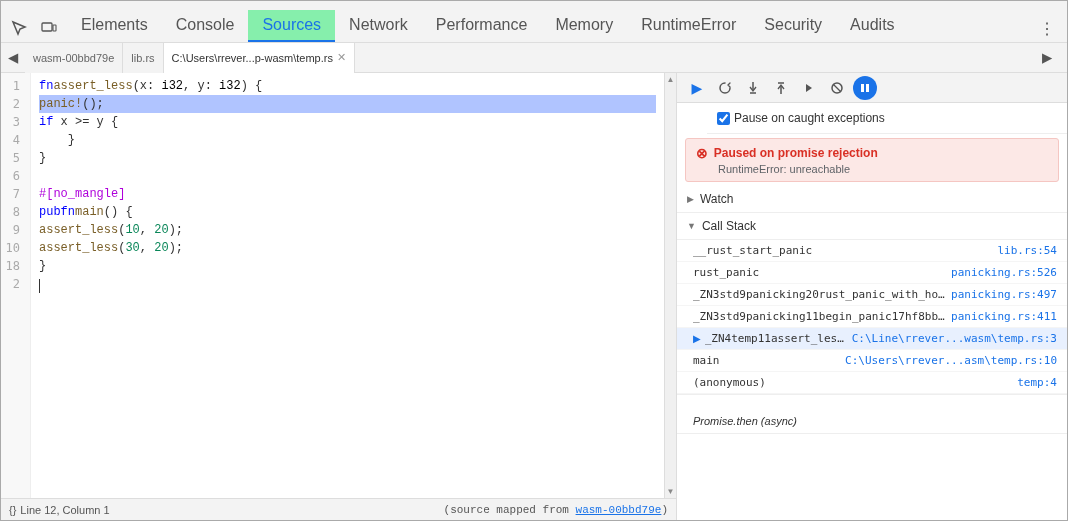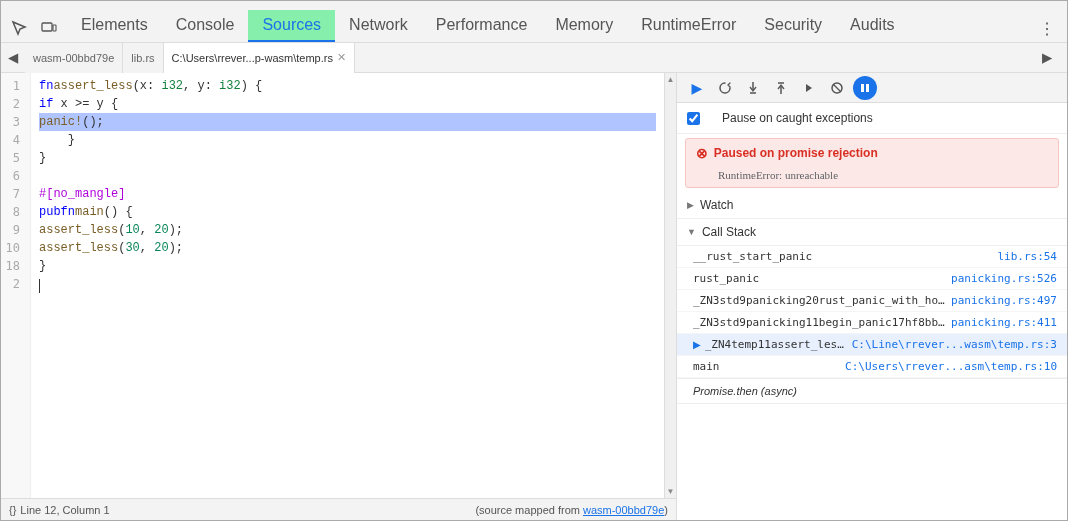--- a/index.html
+++ b/index.html
@@ -48,65 +48,65 @@
     
     .code-panel { flex: 1; display: flex; flex-direction: column; overflow: hidden; border-right: 1px solid #ddd; }
     .code-area { flex: 1; overflow: hidden; background: #fff; display: flex; }
     .line-numbers { background: #f8f8f8; border-right: 1px solid #eee; padding: 0; min-width: 30px; color: #aaa; font-family: 'Consolas', monospace; font-size: 12px; line-height: 18px; text-align: right; padding-right: 6px; padding-top: 4px; user-select: none; }
     .line-num { padding-right: 4px; }
     .code-content { flex: 1; overflow: auto; font-family: 'Consolas', 'Courier New', monospace; font-size: 12px; line-height: 18px; padding: 4px 8px; }
     .code-line { white-space: pre; height: 18px; display: flex; align-items: flex-end; }
     .code-line.highlighted { background: #b0c4ff; }
     .kw { color: #0000ff; }
     .fn-name { color: #795e26; }
-    .type { color: #15803d; }
+    .type { color: #000000; }
     .attr { color: #af00db; }
     .num { color: #098658; }
     .cursor { display: inline-block; width: 1px; height: 14px; background: #333; animation: blink 1s step-end infinite; }
     @keyframes blink { 50% { opacity: 0; } }
 
     
     .scroll-indicator { width: 12px; background: #f0f0f0; display: flex; flex-direction: column; align-items: center; border-left: 1px solid #ddd; }
     .scroll-arrow { font-size: 8px; color: #888; cursor: pointer; padding: 2px; }
 
     
     .status-bar {
       height: 22px; background: #f3f3f3; border-top: 1px solid #ddd;
       display: flex; align-items: center; padding: 0 8px; font-size: 11px; color: #555;
       flex-shrink: 0; gap: 8px;
     }
     .status-left { display: flex; align-items: center; gap: 4px; }
     .status-brace { color: #555; cursor: pointer; }
-    .status-right { margin-left: auto; color: #555; }
+    .status-right { margin-left: auto; color: #555; font-family: Liberation Mono, monospace; }
     .source-link { color: #1a73e8; text-decoration: underline; cursor: pointer; }
 
     
     .right-panel { width: 390px; display: flex; flex-direction: column; background: #fff; flex-shrink: 0; }
 
     
     .debugger-toolbar {
       display: flex; align-items: center; background: #f3f3f3;
       border-bottom: 1px solid #ddd; height: 30px; padding: 0 8px; gap: 4px;
     }
     .debug-btn { width: 24px; height: 24px; border: none; background: none; cursor: pointer; display: flex; align-items: center; justify-content: center; border-radius: 3px; color: #555; font-size: 14px; }
     .debug-btn.active { color: #1a73e8; }
     .debug-btn.blue-circle { background: #1a73e8; color: white; border-radius: 50%; }
 
     
     .right-panel-content { flex: 1; overflow-y: auto; font-size: 12px; }
 
     
-    .pause-exceptions { display: flex; align-items: center; gap: 22px; padding: 8px 10px; border-bottom: 1px solid #eee; }
+    .pause-exceptions { display: flex; align-items: center; gap: 4px; padding: 8px 10px; border-bottom: 1px solid #eee; margin-left: 30px; }
     .checkbox { width: 13px; height: 13px; accent-color: #1a73e8; }
     .pause-label { font-size: 12px; color: #333; }
 
     
     .paused-banner { background: #fce8e6; border: 1px solid #f5c6c2; margin: 4px 8px; border-radius: 3px; padding: 6px 10px; }
     .paused-title { display: flex; align-items: center; gap: 6px; font-weight: 600; color: #d93025; font-size: 12px; }
-    .paused-error { color: #5f6368; font-family: Liberation Serif, serif; font-size: 11px; margin-top: 8px; padding-left: 22px; }
+    .paused-error { color: #5f6368; font-family: Liberation Sans, sans-serif; font-size: 11px; margin-top: 2px; padding-left: 22px; }
     .error-circle { color: #d93025; font-size: 14px; }
 
     
     .section-header {
       display: flex; align-items: center; padding: 6px 10px; cursor: pointer;
       border-bottom: 1px solid #eee; font-size: 12px; color: #333; font-weight: 500;
       gap: 6px;
     }
     .triangle { font-size: 9px; color: #777; }
 
@@ -116,21 +116,21 @@
       display: flex; align-items: center; padding: 4px 10px 4px 16px;
       border-bottom: 1px solid #f5f5f5; cursor: pointer; font-size: 11px;
       justify-content: flex-start; gap: 4px;
     }
     .stack-item.active { background: #e8f0fe; }
     .stack-fn { color: #333; flex: 1; overflow: hidden; text-overflow: ellipsis; white-space: nowrap; font-family: 'Consolas', monospace; }
     .stack-loc { color: #1a73e8; font-family: 'Consolas', monospace; white-space: nowrap; font-size: 11px; }
     .active-arrow { color: #1a73e8; font-size: 10px; }
 
     
-    .promise-item { padding: 6px 10px 6px 16px; font-size: 11px; color: #333; border-top: 1px solid #eee; font-style: italic; }
+    .promise-item { padding: 20px 10px 6px 16px; font-size: 11px; color: #333; border-top: 1px solid #eee; font-style: italic; }
 
     
     ::-webkit-scrollbar { width: 8px; height: 8px; }
     ::-webkit-scrollbar-track { background: #f1f1f1; }
     ::-webkit-scrollbar-thumb { background: #c1c1c1; border-radius: 4px; }
   </style>
 </head>
 <body>
 
 <div class="devtools">
@@ -197,22 +197,22 @@
           <div class="line-num">6</div>
           <div class="line-num">7</div>
           <div class="line-num">8</div>
           <div class="line-num">9</div>
           <div class="line-num">10</div>
           <div class="line-num">18</div>
           <div class="line-num">2</div>
         </div>
         <div class="code-content">
           <div class="code-line"><span class="kw">fn</span> <span class="fn-name">assert_less</span>(x: <span class="type">i32</span>, y: <span class="type">i32</span>) {</div>
+          <div class="code-line highlighted">        <span class="fn-name">panic!</span>();</div>
           <div class="code-line">    <span class="kw">if</span> x &gt;= y {</div>
-          <div class="code-line highlighted">        <span class="fn-name">panic!</span>();</div>
           <div class="code-line">    }</div>
           <div class="code-line">}</div>
           <div class="code-line"></div>
           <div class="code-line"><span class="attr">#[no_mangle]</span></div>
           <div class="code-line"><span class="kw">pub</span> <span class="kw">fn</span> <span class="fn-name">main</span>() {</div>
           <div class="code-line">    <span class="fn-name">assert_less</span>(<span class="num">10</span>, <span class="num">20</span>);</div>
           <div class="code-line">    <span class="fn-name">assert_less</span>(<span class="num">30</span>, <span class="num">20</span>);</div>
           <div class="code-line">}</div>
           <div class="code-line"><span class="cursor"></span></div>
         </div>
@@ -330,19 +330,23 @@
               <span>_ZN4temp11assert_less17hc29247008ddc9121E</span>
             </span>
             <span class="stack-loc">C:\Line\rrever...wasm\temp.rs:3</span>
           </div>
 
           <div class="stack-item">
             <span class="stack-fn">main</span>
             <span class="stack-loc">C:\Users\rrever...asm\temp.rs:10</span>
           </div>
 
+          <div class="stack-item">
+            <span class="stack-fn">(anonymous)</span>
+            <span class="stack-loc">temp:4</span>
+          </div>
 
           <div class="promise-item">Promise.then (async)</div>
         </div>
       </div>
     </div>
   </div>
 </div>
 
 </body></html>

